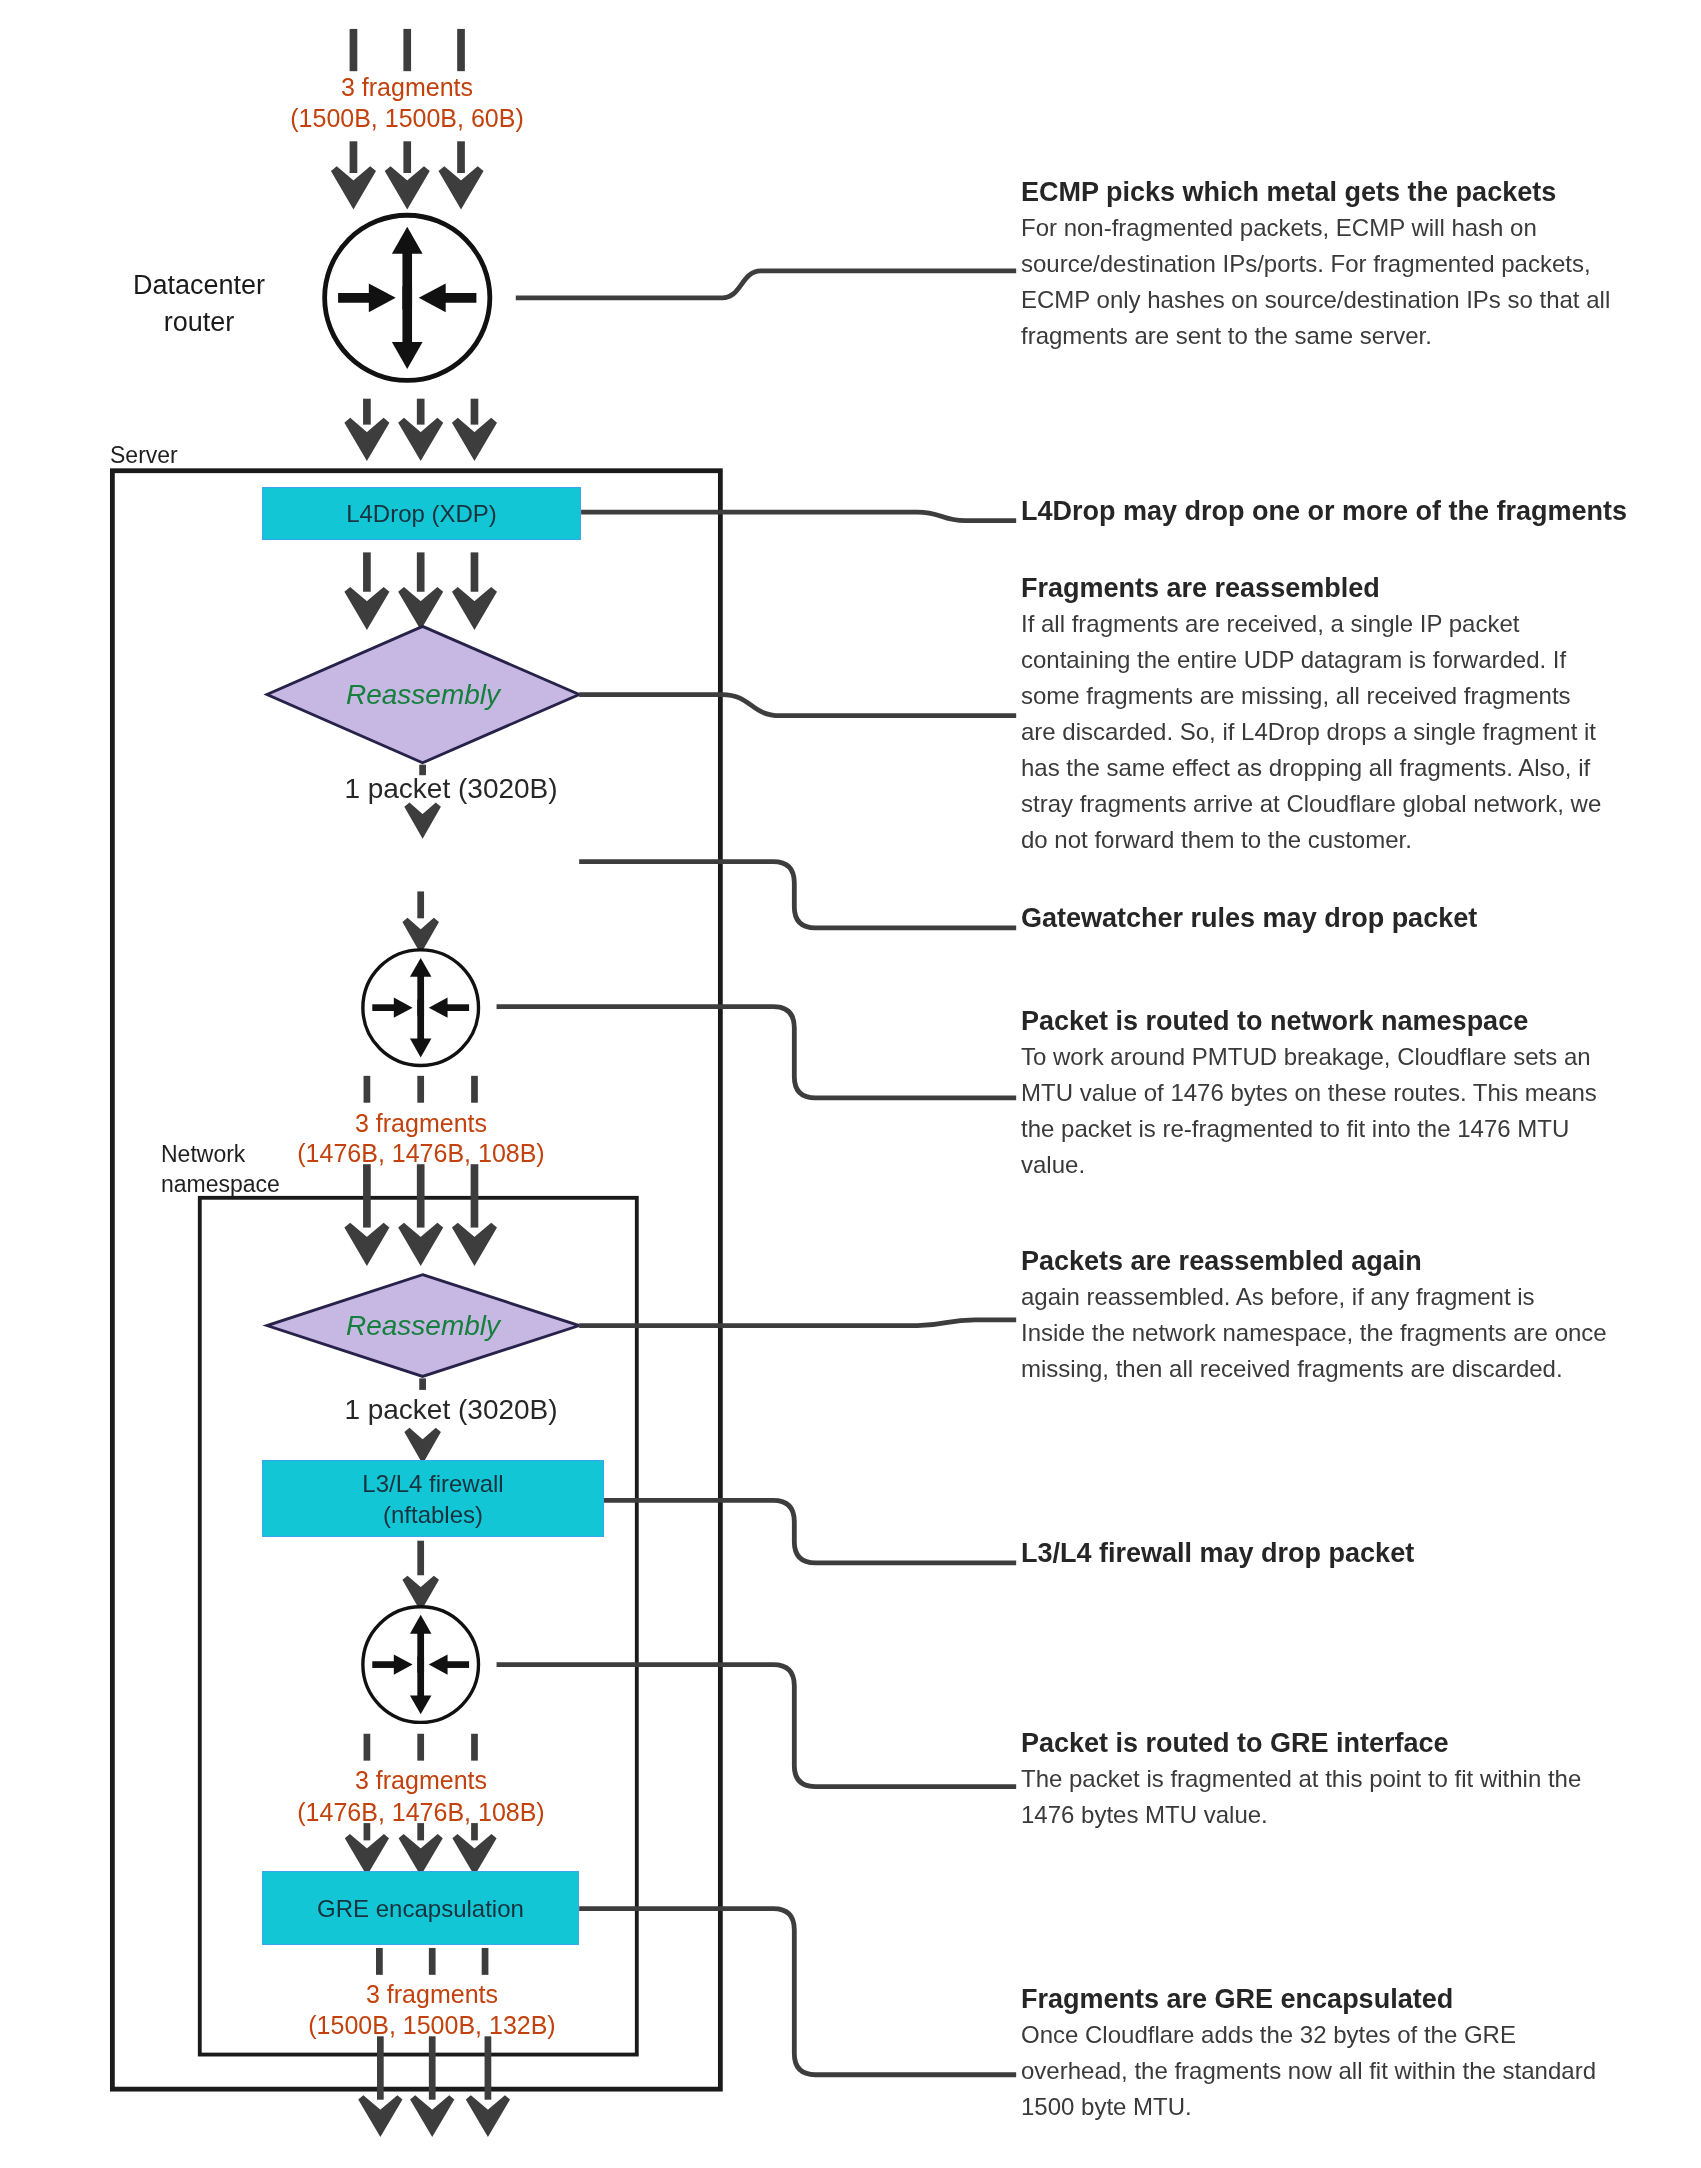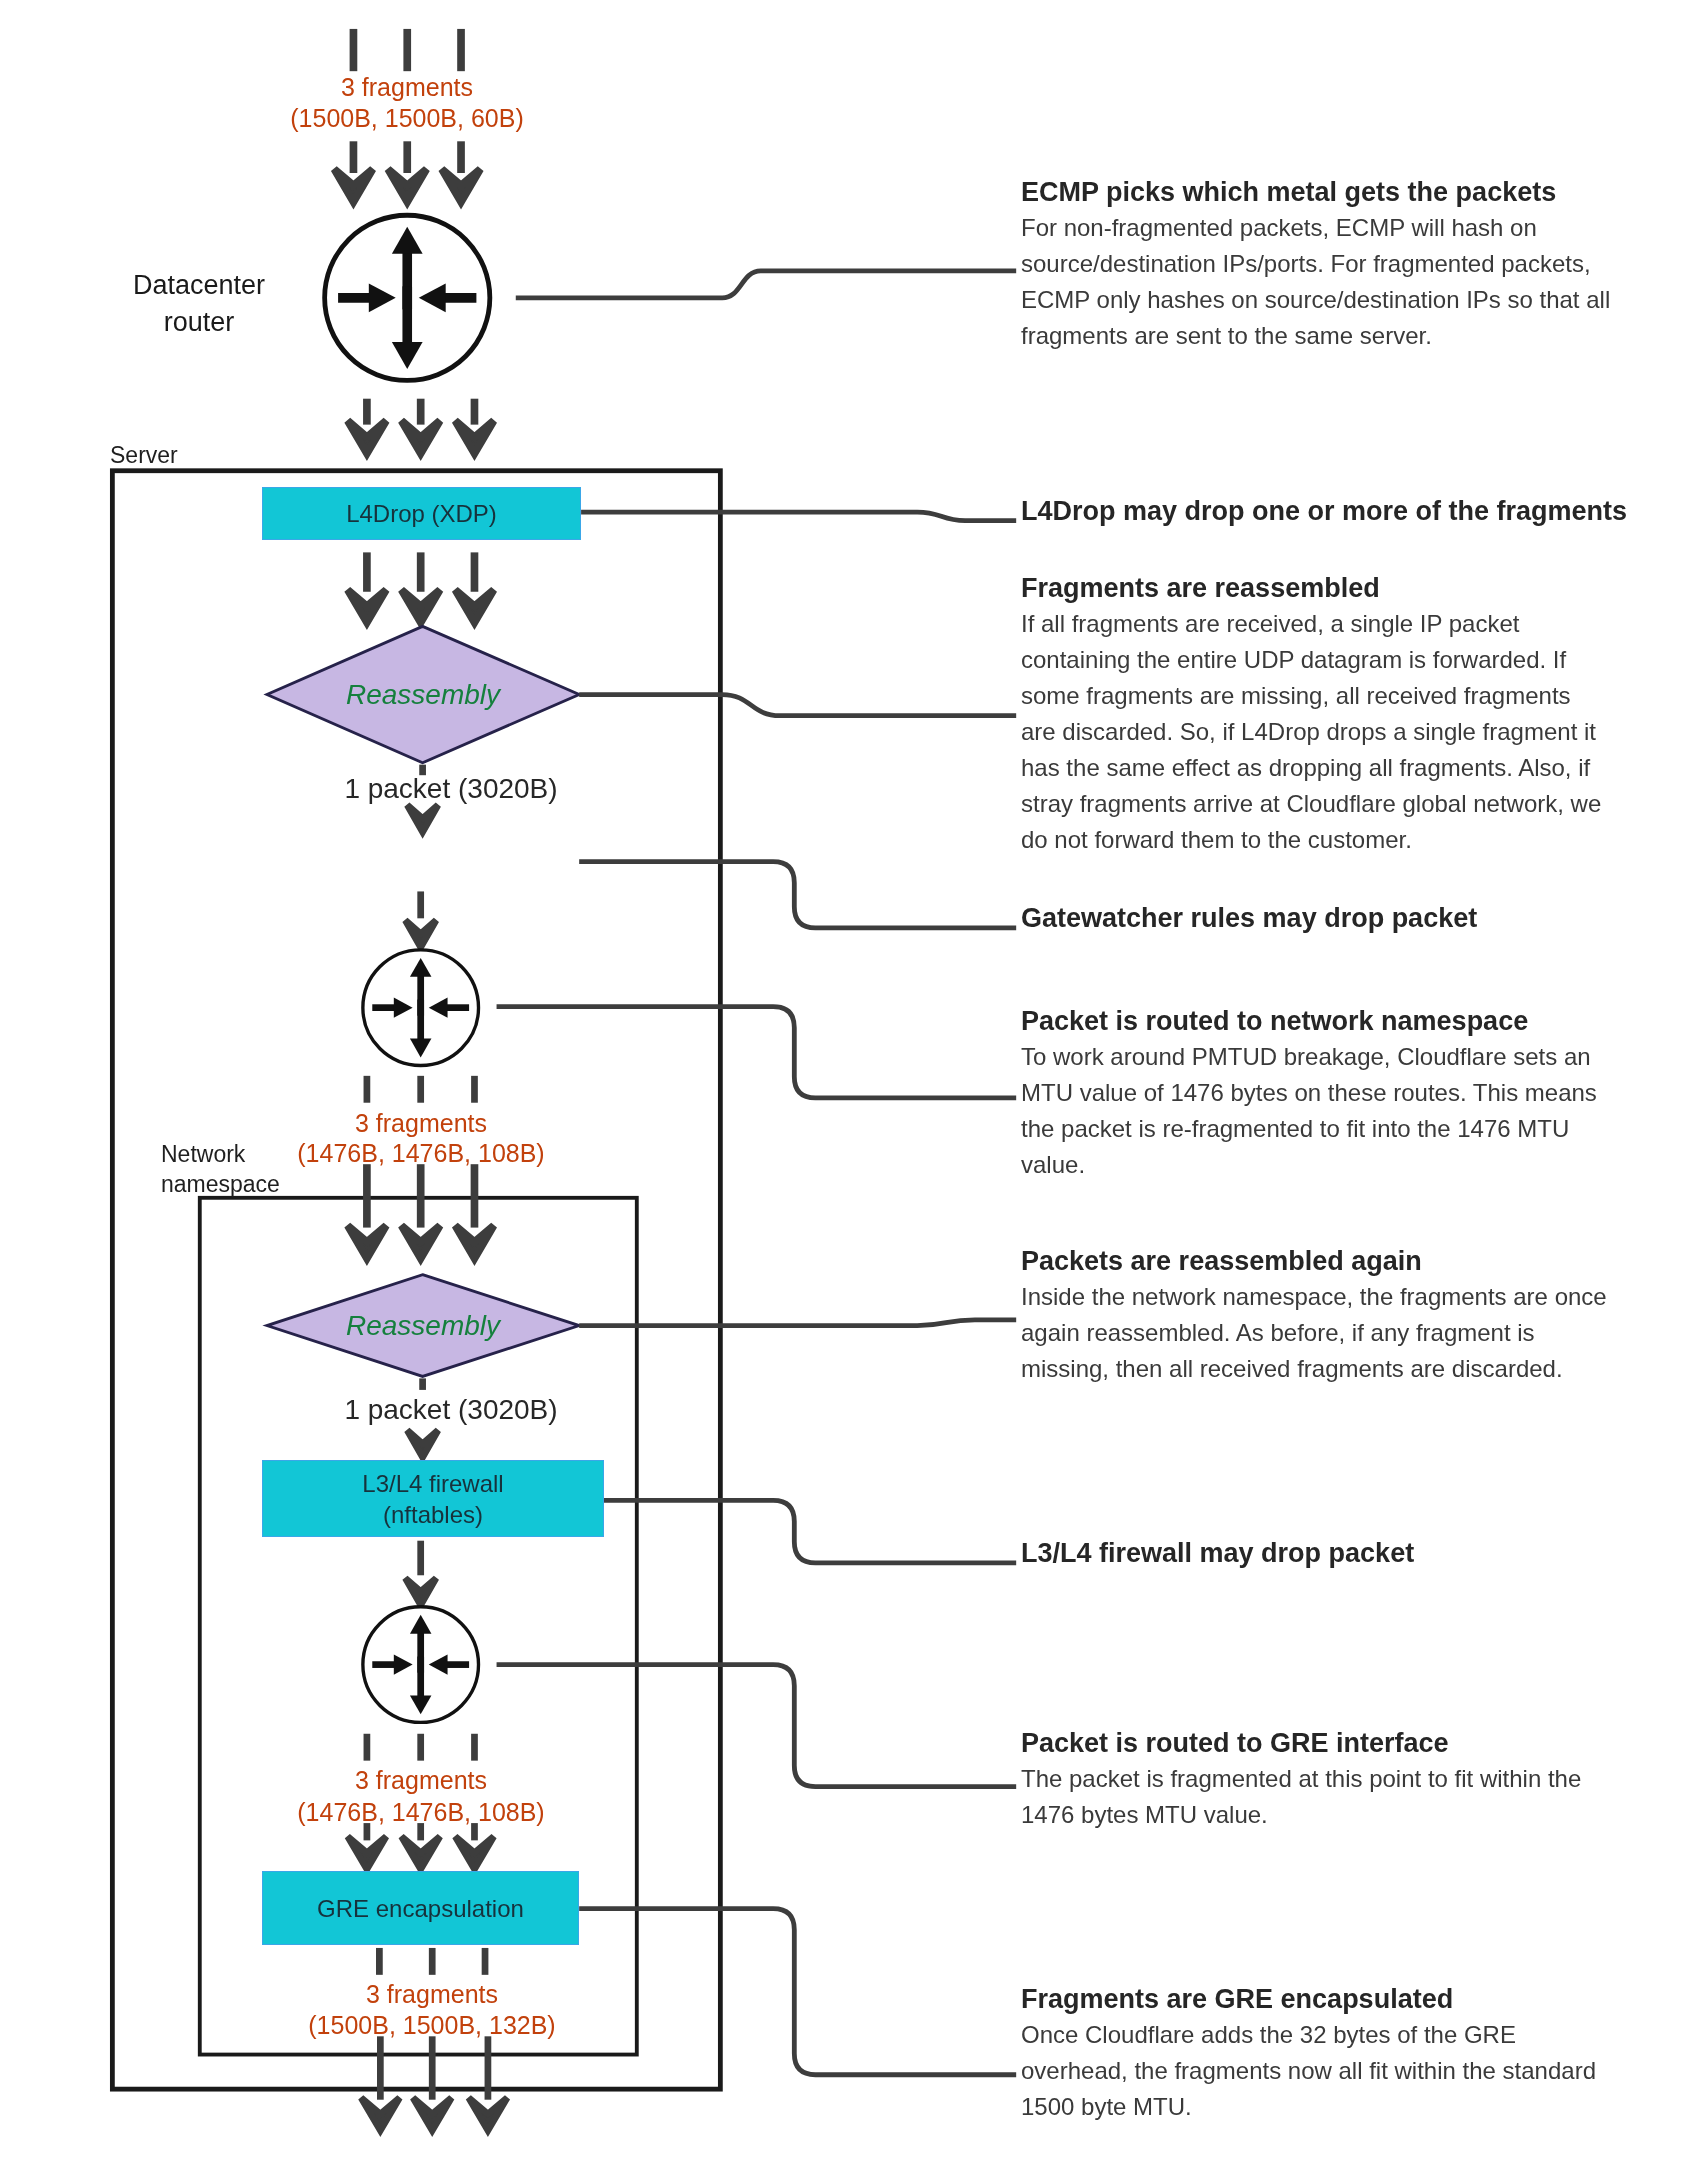--- a/index.html
+++ b/index.html
@@ -247,22 +247,22 @@
   <div class="anno" style="top:1003px">
     <div class="ah">Packet is routed to network namespace</div>
     <div class="al">To work around PMTUD breakage, Cloudflare sets an</div>
     <div class="al">MTU value of 1476 bytes on these routes. This means</div>
     <div class="al">the packet is re-fragmented to fit into the 1476 MTU</div>
     <div class="al">value.</div>
   </div>
 
   <div class="anno" style="top:1243px">
     <div class="ah">Packets are reassembled again</div>
+    <div class="al">again reassembled. As before, if any fragment is</div>
     <div class="al">Inside the network namespace, the fragments are once</div>
-    <div class="al">again reassembled. As before, if any fragment is</div>
     <div class="al">missing, then all received fragments are discarded.</div>
   </div>
 
   <div class="anno" style="top:1535px">
     <div class="ah">L3/L4 firewall may drop packet</div>
   </div>
 
   <div class="anno" style="top:1725px">
     <div class="ah">Packet is routed to GRE interface</div>
     <div class="al">The packet is fragmented at this point to fit within the</div>

